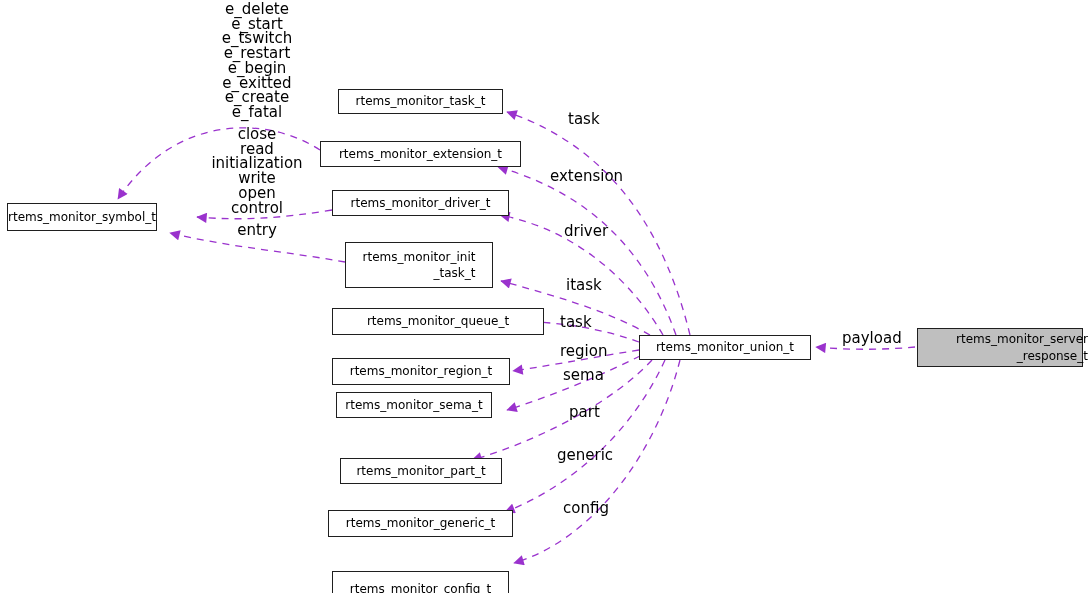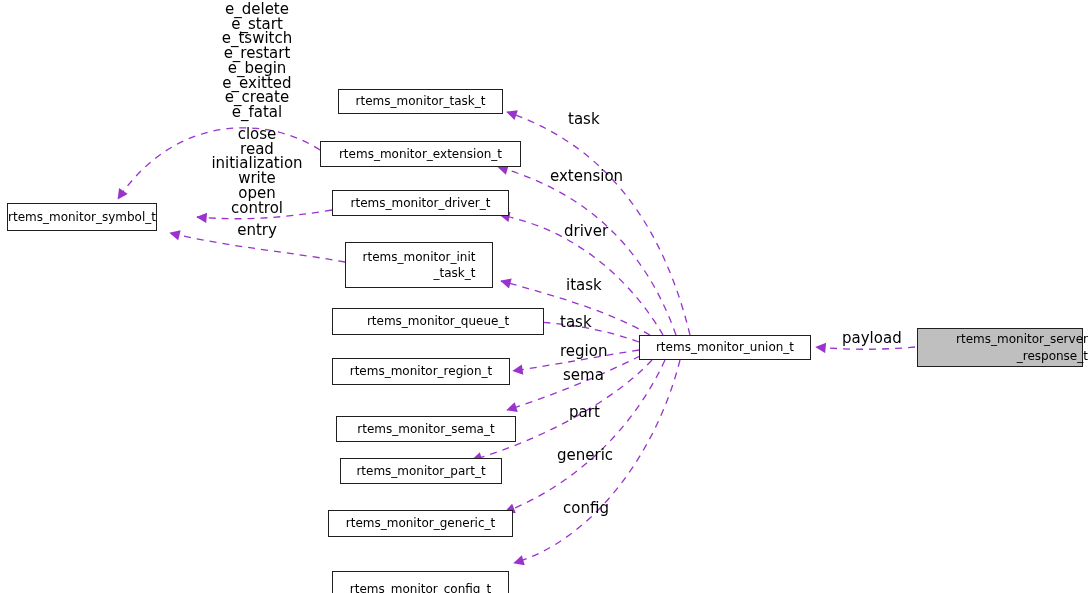--- a/index.html
+++ b/index.html
@@ -91,21 +91,21 @@
   </svg>
 
   <div class="node" style="left:7px;   top:203px; width:150px; height:28px">rtems_monitor_symbol_t</div>
   <div class="node" style="left:338px; top:89px;  width:165px; height:25px">rtems_monitor_task_t</div>
   <div class="node" style="left:320px; top:141px; width:201px; height:26px">rtems_monitor_extension_t</div>
   <div class="node" style="left:332px; top:190px; width:177px; height:26px">rtems_monitor_driver_t</div>
   <div class="node" style="left:345px; top:242px; width:148px; height:46px">rtems_monitor_init
 _task_t</div>
   <div class="node" style="left:332px; top:308px; width:212px; height:27px">rtems_monitor_queue_t</div>
   <div class="node" style="left:332px; top:358px; width:178px; height:27px">rtems_monitor_region_t</div>
-  <div class="node" style="left:336px; top:416px; width:180px; height:26px">rtems_monitor_sema_t</div>
+  <div class="node" style="left:336px; top:392px; width:156px; height:26px">rtems_monitor_sema_t</div>
   <div class="node" style="left:340px; top:458px; width:162px; height:26px">rtems_monitor_part_t</div>
   <div class="node" style="left:328px; top:510px; width:185px; height:27px">rtems_monitor_generic_t</div>
   <div class="node" style="left:332px; top:571px; width:177px; height:36px">rtems_monitor_config_t</div>
   <div class="node" style="left:639px; top:335px; width:172px; height:25px">rtems_monitor_union_t</div>
   <div class="node highlight" style="left:917px; top:328px; width:166px; height:39px">rtems_monitor_server
 _response_t</div>
 
   <div class="edge-label member-block" style="left:257px; top:2px">e_delete
 e_start
 e_tswitch

